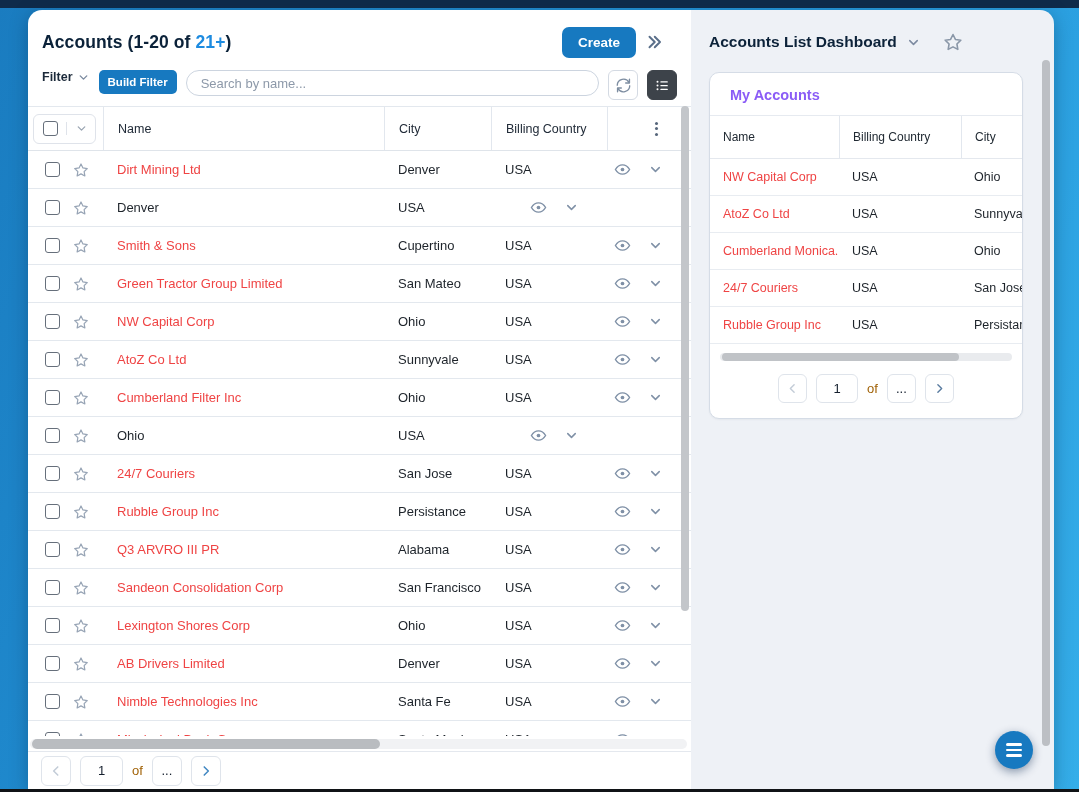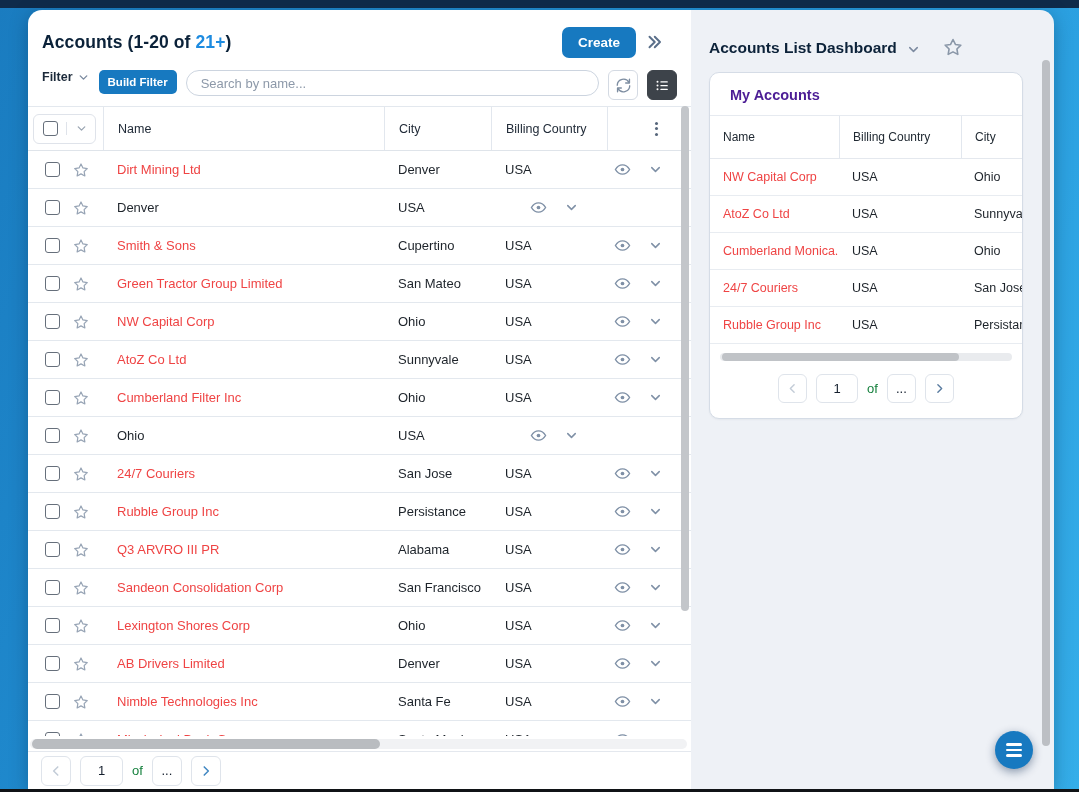--- a/index.html
+++ b/index.html
@@ -59,32 +59,32 @@
   .h-scroll-zone { position:absolute; left:0; right:0; bottom:0; height:15px; background:#fff; display:flex; align-items:center; }
   .h-track { position:relative; height:10px; background:#f1f2f4; border-radius:5px; margin:0 4px 0 2px; flex:1; }
   .h-thumb { position:absolute; left:2px; top:0; height:10px; width:53%; background:#b9bcc0; border-radius:5px; }
 
   .lp-pagination { height:38px; border-top:1px solid #e4e8ee; display:flex; align-items:center; gap:9px; padding-left:13px; background:#fff; }
   .pg-btn { width:30px; height:30px; border:1px solid #dfe4eb; background:#fff; border-radius:6px;
             display:flex; align-items:center; justify-content:center; cursor:pointer; font-size:13px; color:#16202e; }
   .pg-btn.page { width:43px; }
   .pg-prev { color:#c3ccd7; }
   .pg-next { color:#4187c2; }
-  .pg-of { font-size:13px; color:#15803d; }
+  .pg-of { font-size:13px; color:#a16207; }
 
   
   .dash-panel { flex:1; background:#eef1f6; position:relative; padding:17px 0 0 18px; }
-  .dash-title-row { display:flex; align-items:flex-end; gap:9px; height:30px; }
+  .dash-title-row { display:flex; align-items:center; gap:9px; height:30px; }
   .dash-title { font-size:15.5px; font-weight:bold; color:#0c2239; }
   .dash-title-row .chev { color:#7c8aa0; display:flex; }
   .dash-star { color:#8a97a8; margin-left:13px; display:flex; cursor:pointer; }
 
   .card { margin-top:15px; width:314px; background:#fff; border:1px solid #d5dce6; border-radius:10px;
           overflow:hidden; box-shadow:0 1px 2px rgba(30,50,80,.05); }
-  .card-title { font-size:14.5px; font-weight:bold; color:#4c1d95; padding:14px 20px 12px 20px; border-bottom:1px solid #e6eaf0; }
+  .card-title { font-size:14.5px; font-weight:bold; color:#8b5cf6; padding:14px 20px 12px 20px; border-bottom:1px solid #e6eaf0; }
   .ct-grid { display:grid; grid-template-columns:129px 122px 120px; width:371px; align-items:center; }
   .ct-head { height:43px; border-bottom:1px solid #e4e8ee; }
   .ct-head .hcell { font-size:12px; color:#212a33; padding-left:13px; display:flex; align-items:center; height:100%; }
   .ct-head .hcell.sep { border-left:1px solid #e2e7ee; }
   .ct-row { height:37px; border-bottom:1px solid #e8ecf1; }
   .ct-row .cell { font-size:12.5px; color:#1d232a; padding-left:13px; white-space:nowrap; overflow:hidden; }
   .ct-row .name-link { font-size:12.5px; }
   .card-hscroll { margin:9px 10px 0 10px; height:8px; background:#e9ebee; border-radius:4px; position:relative; }
   .card-hscroll .thumb { position:absolute; left:2px; top:0; height:8px; width:81%; background:#c0c3c7; border-radius:4px; }
   .card-pagination { display:flex; align-items:center; justify-content:center; gap:9px; padding:13px 0 15px 0; }

